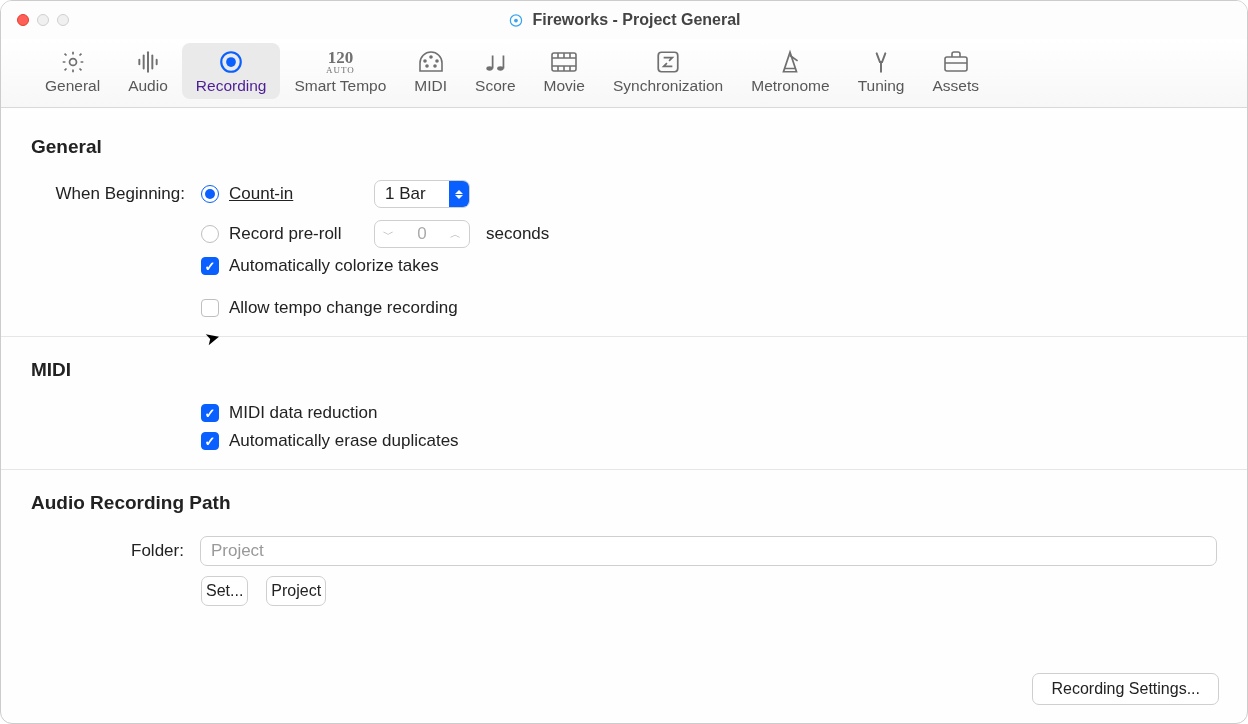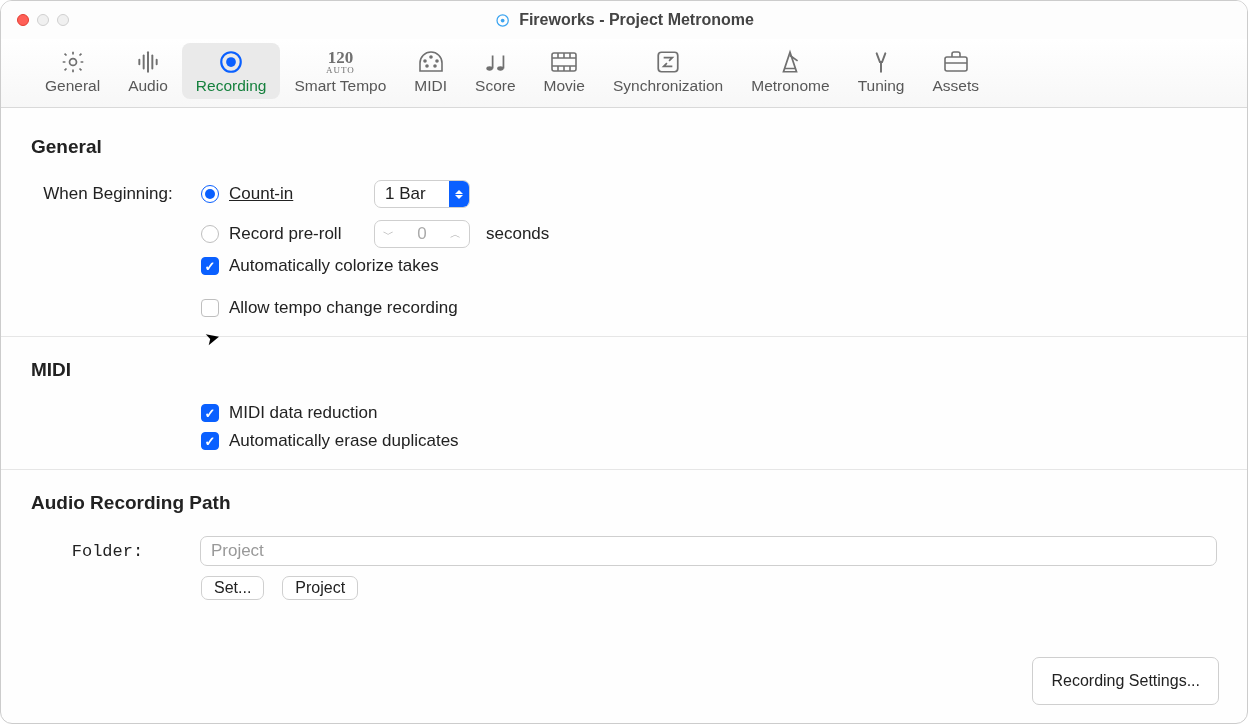--- a/index.html
+++ b/index.html
@@ -67,21 +67,21 @@
     align-items: center;
     gap: 0px;
     padding: 4px 14px 4px;
     border-radius: 8px;
     color: #585858;
     cursor: default;
     font-size: 15.5px;
   }
   .tool.active {
     background: #eaeaea;
-    color: #15803d;
+    color: #4c1d95;
   }
   .tool-icon {
     height: 30px;
     display: flex; align-items: center; justify-content: center;
   }
   .tool-label { margin-top: 0px; }
   .content {
     padding: 22px 30px 0 30px;
   }
   .section-title {
@@ -90,21 +90,21 @@
     margin: 6px 0 22px 0;
     color: #222;
   }
   .row {
     display: flex;
     align-items: center;
     gap: 10px;
   }
   .label-col {
     width: 160px;
-    text-align: center;
+    text-align: right;
     padding-right: 6px;
     color: #222;
   }
   .radio, .checkbox {
     width: 18px; height: 18px; border-radius: 50%;
     border: 1px solid #bfbfbf; background: #fff;
     display: inline-flex; align-items: center; justify-content: center;
     flex-shrink: 0;
   }
   .radio.checked { border-color: #0a60ff; }
@@ -144,22 +144,22 @@
     padding: 0 8px; gap: 12px; min-width: 96px; color: #aaa;
   }
   .step-btn { font-size: 11px; color: #aaa; }
   .step-val { flex: 1; text-align: center; }
   .divider { height: 1px; background: #e6e6e6; margin: 18px 0 22px -30px; width: calc(100% + 60px); }
   .text-input {
     height: 30px; border: 1px solid #cfcfcf; border-radius: 7px; width: 1024px;
     padding: 0 10px; color: #999; display: flex; align-items: center; background: #fff;
   }
   .btn {
-    height: 24px; border: 1px solid #cfcfcf; border-radius: 7px; background: #fff;
-    padding: 0 12px; display: inline-flex; align-items: center; font-size: 16px;
+    height: 30px; border: 1px solid #cfcfcf; border-radius: 7px; background: #fff;
+    padding: 0 4px; display: inline-flex; align-items: center; font-size: 16px;
     color: #222;
   }
   .footer {
     position: absolute; bottom: 18px; right: 28px;
   }
   .cursor {
     position: absolute;
     left: 204px; top: 326px;
     font-size: 18px; color: #000;
     transform: rotate(-15deg);
@@ -177,21 +177,21 @@
       <div class="tl tl-min"></div>
       <div class="tl tl-max"></div>
     </div>
     <div class="title-center">
       <span class="app-badge">
         <svg width="15" height="15" viewBox="0 0 24 24">
             <circle cx="12" cy="12" r="9" fill="none" stroke="#3ba4f0" stroke-width="2"></circle>
             <circle cx="12" cy="12" r="3" fill="#3ba4f0"></circle>
           </svg>
       </span>
-      <span>Fireworks - Project Metronome</span>
+      <span>Fireworks - Project General</span>
     </div>
   </div>
 
   <div class="toolbar">
     <div class="tool">
       <div class="tool-icon">
         <svg width="26" height="26" viewBox="0 0 24 24" fill="none" stroke="#707070" stroke-width="1.6">
             <circle cx="12" cy="12" r="3.2"></circle>
             <path d="M12 2.5v2.5M12 19v2.5M4.2 4.2l1.8 1.8M18 18l1.8 1.8M2.5 12H5M19 12h2.5M4.2 19.8L6 18M18 6l1.8-1.8"></path>
           </svg>
@@ -358,33 +358,33 @@
       <div class="label-col"></div>
       <span class="checkbox checked"></span>
       <span>Automatically erase duplicates</span>
     </div>
 
     <div class="divider"></div>
 
     <div class="section-title">Audio Recording Path</div>
 
     <div class="row">
-      <div class="label-col" style="width:160px;font-family:Liberation Mono, monospace;">Folder:</div>
+      <div class="label-col" style="width:160px;">Folder:</div>
       <div class="text-input">
         <span>Project</span>
       </div>
     </div>
 
     <div class="row" style="margin-top:10px;">
       <div class="label-col" style="width:160px;"></div>
       <span class="btn">Set...</span>
       <span class="btn" style="margin-left:8px;">Project</span>
     </div>
 
   </div>
 
   <div class="cursor">➤</div>
 
   <div class="footer">
-    <span class="btn" style="padding:0 18px;height:48px;">Recording Settings...</span>
+    <span class="btn" style="padding:0 18px;height:32px;">Recording Settings...</span>
   </div>
 
 </div>
 
 </body></html>

